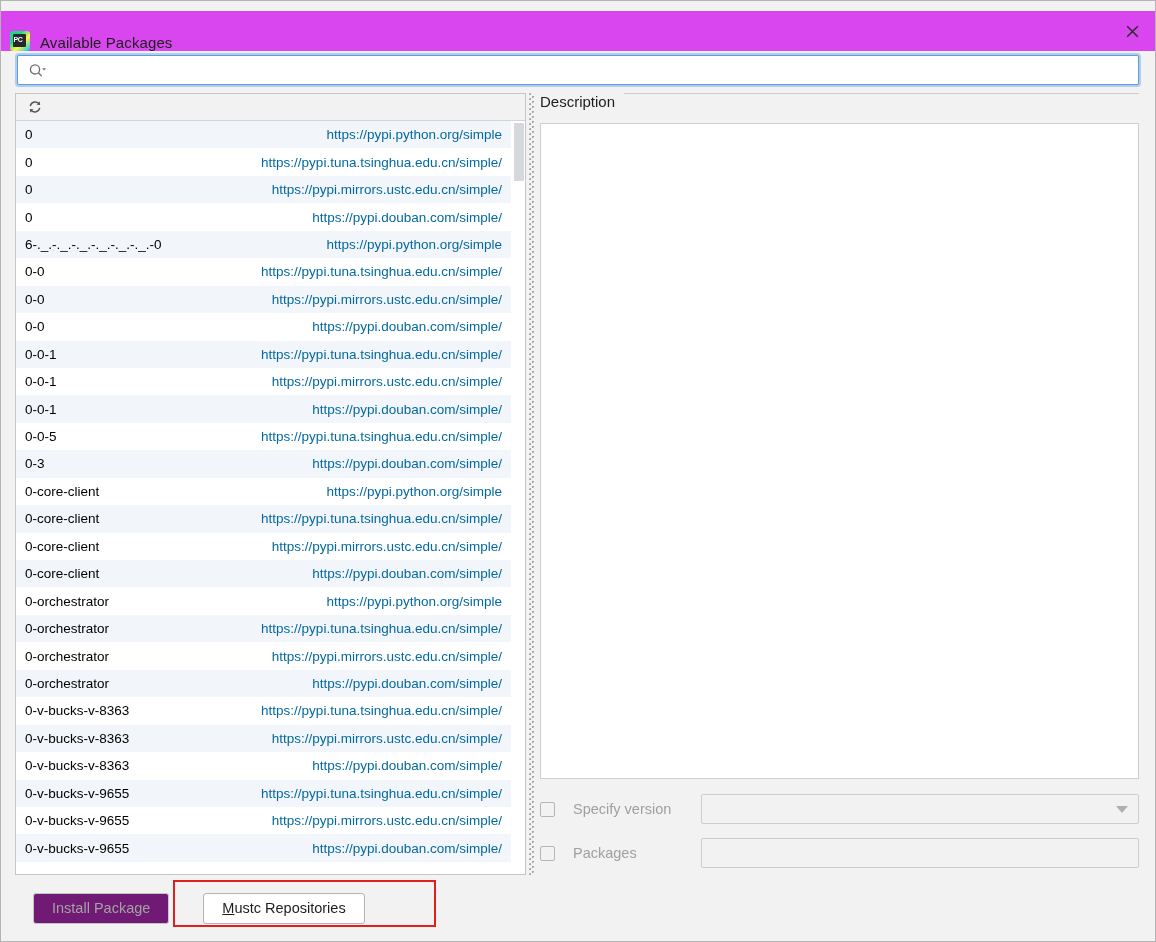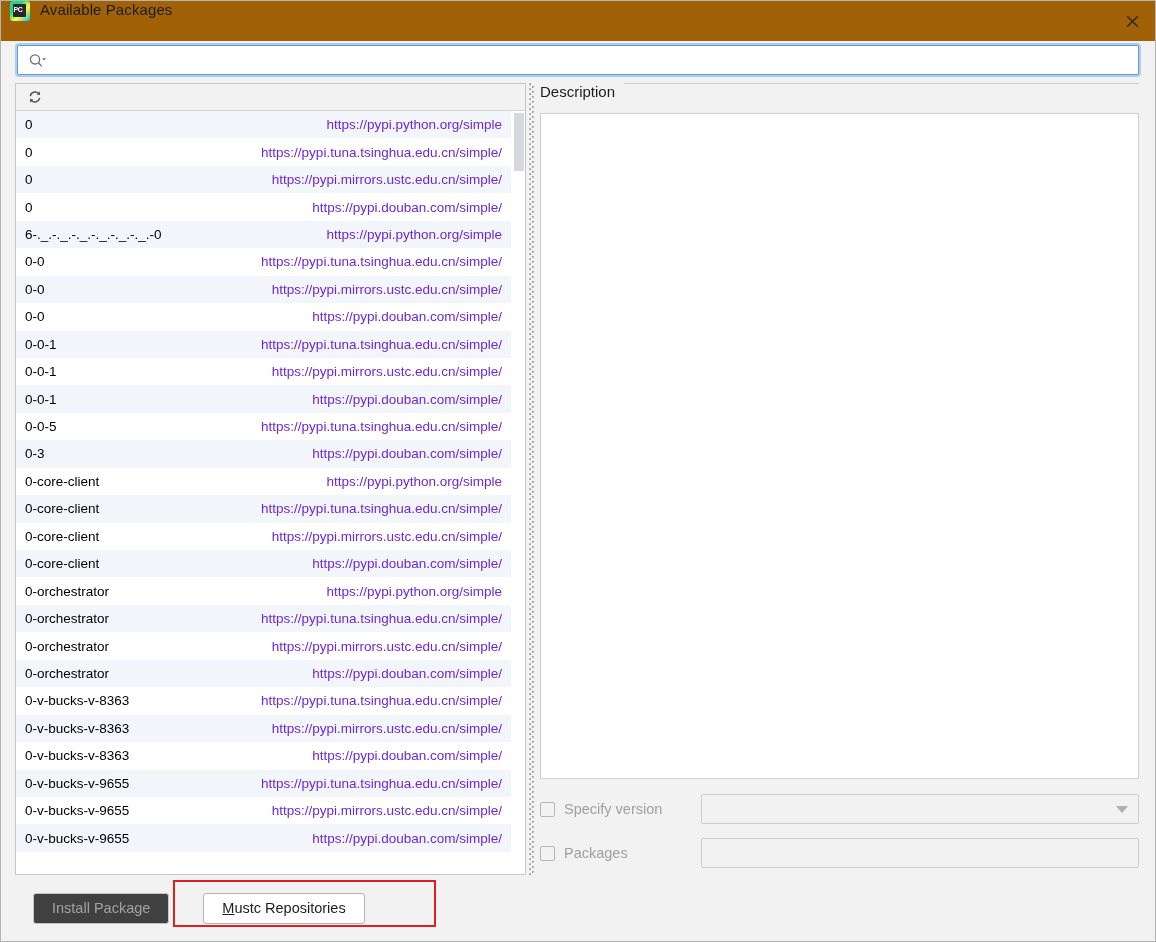--- a/index.html
+++ b/index.html
@@ -19,24 +19,25 @@
     border: 1px solid #b4b4b4;
     display: flex;
     flex-direction: column;
   }
 
   
   #titlebar {
     height: 40px;
     flex: 0 0 40px;
     display: flex;
-    align-items: flex-start;
+    align-items: flex-end;
     padding: 0 0 0 9px;
-    background: #a16207;
-    position: relative;
+    background: #d946ef;
+    position: relative;
+    margin-top: 10px;
   }
   #app-icon {
     width: 20px; height: 20px;
     flex: 0 0 20px;
     position: relative;
     border-radius: 3px;
     background: linear-gradient(135deg,#21d789 0%, #21d789 32%, #fcf84a 60%, #07c3f2 100%);
     overflow: hidden;
   }
   #app-icon .inner {
@@ -157,21 +158,21 @@
     cursor: pointer;
   }
   .pkg-row.alt { background: #f2f5f9; }
   .pkg-name {
     color: #000000;
     white-space: nowrap;
     flex: 0 0 auto;
   }
   .pkg-url {
     margin-left: auto;
-    color: #6d28d9;
+    color: #0369a1;
     font-size: 13.5px;
     white-space: nowrap;
     text-align: right;
   }
 
   
   #list-scrollbar {
     width: 14px;
     flex: 0 0 14px;
     background: #ffffff;
@@ -253,21 +254,21 @@
     align-items: center;
     height: 32px;
     margin-bottom: 12px;
   }
   .opt-row:last-child { margin-bottom: 0; }
   .opt-left {
     width: 161px;
     flex: 0 0 161px;
     display: flex;
     align-items: center;
-    gap: 9px;
+    gap: 18px;
     cursor: pointer;
   }
   .checkbox {
     width: 15px; height: 15px;
     flex: 0 0 15px;
     border: 1px solid #b6b6b6;
     background: #f2f2f2;
     border-radius: 2px;
   }
   .opt-label {
@@ -303,21 +304,21 @@
   }
   .btn {
     height: 31px;
     border-radius: 3px;
     font-size: 14.5px;
     font-family: "Liberation Sans", sans-serif;
     display: flex;
     align-items: center;
     justify-content: center;
     padding: 0 18px;
-    background: #404040;
+    background: #701a75;
     border: 1px solid #c4c4c4;
     color: #a3a3a3;
     cursor: default;
   }
   .btn.enabled {
     background: #ffffff;
     border: 1px solid #b4b4b4;
     color: #1d1d1d;
     cursor: pointer;
   }

